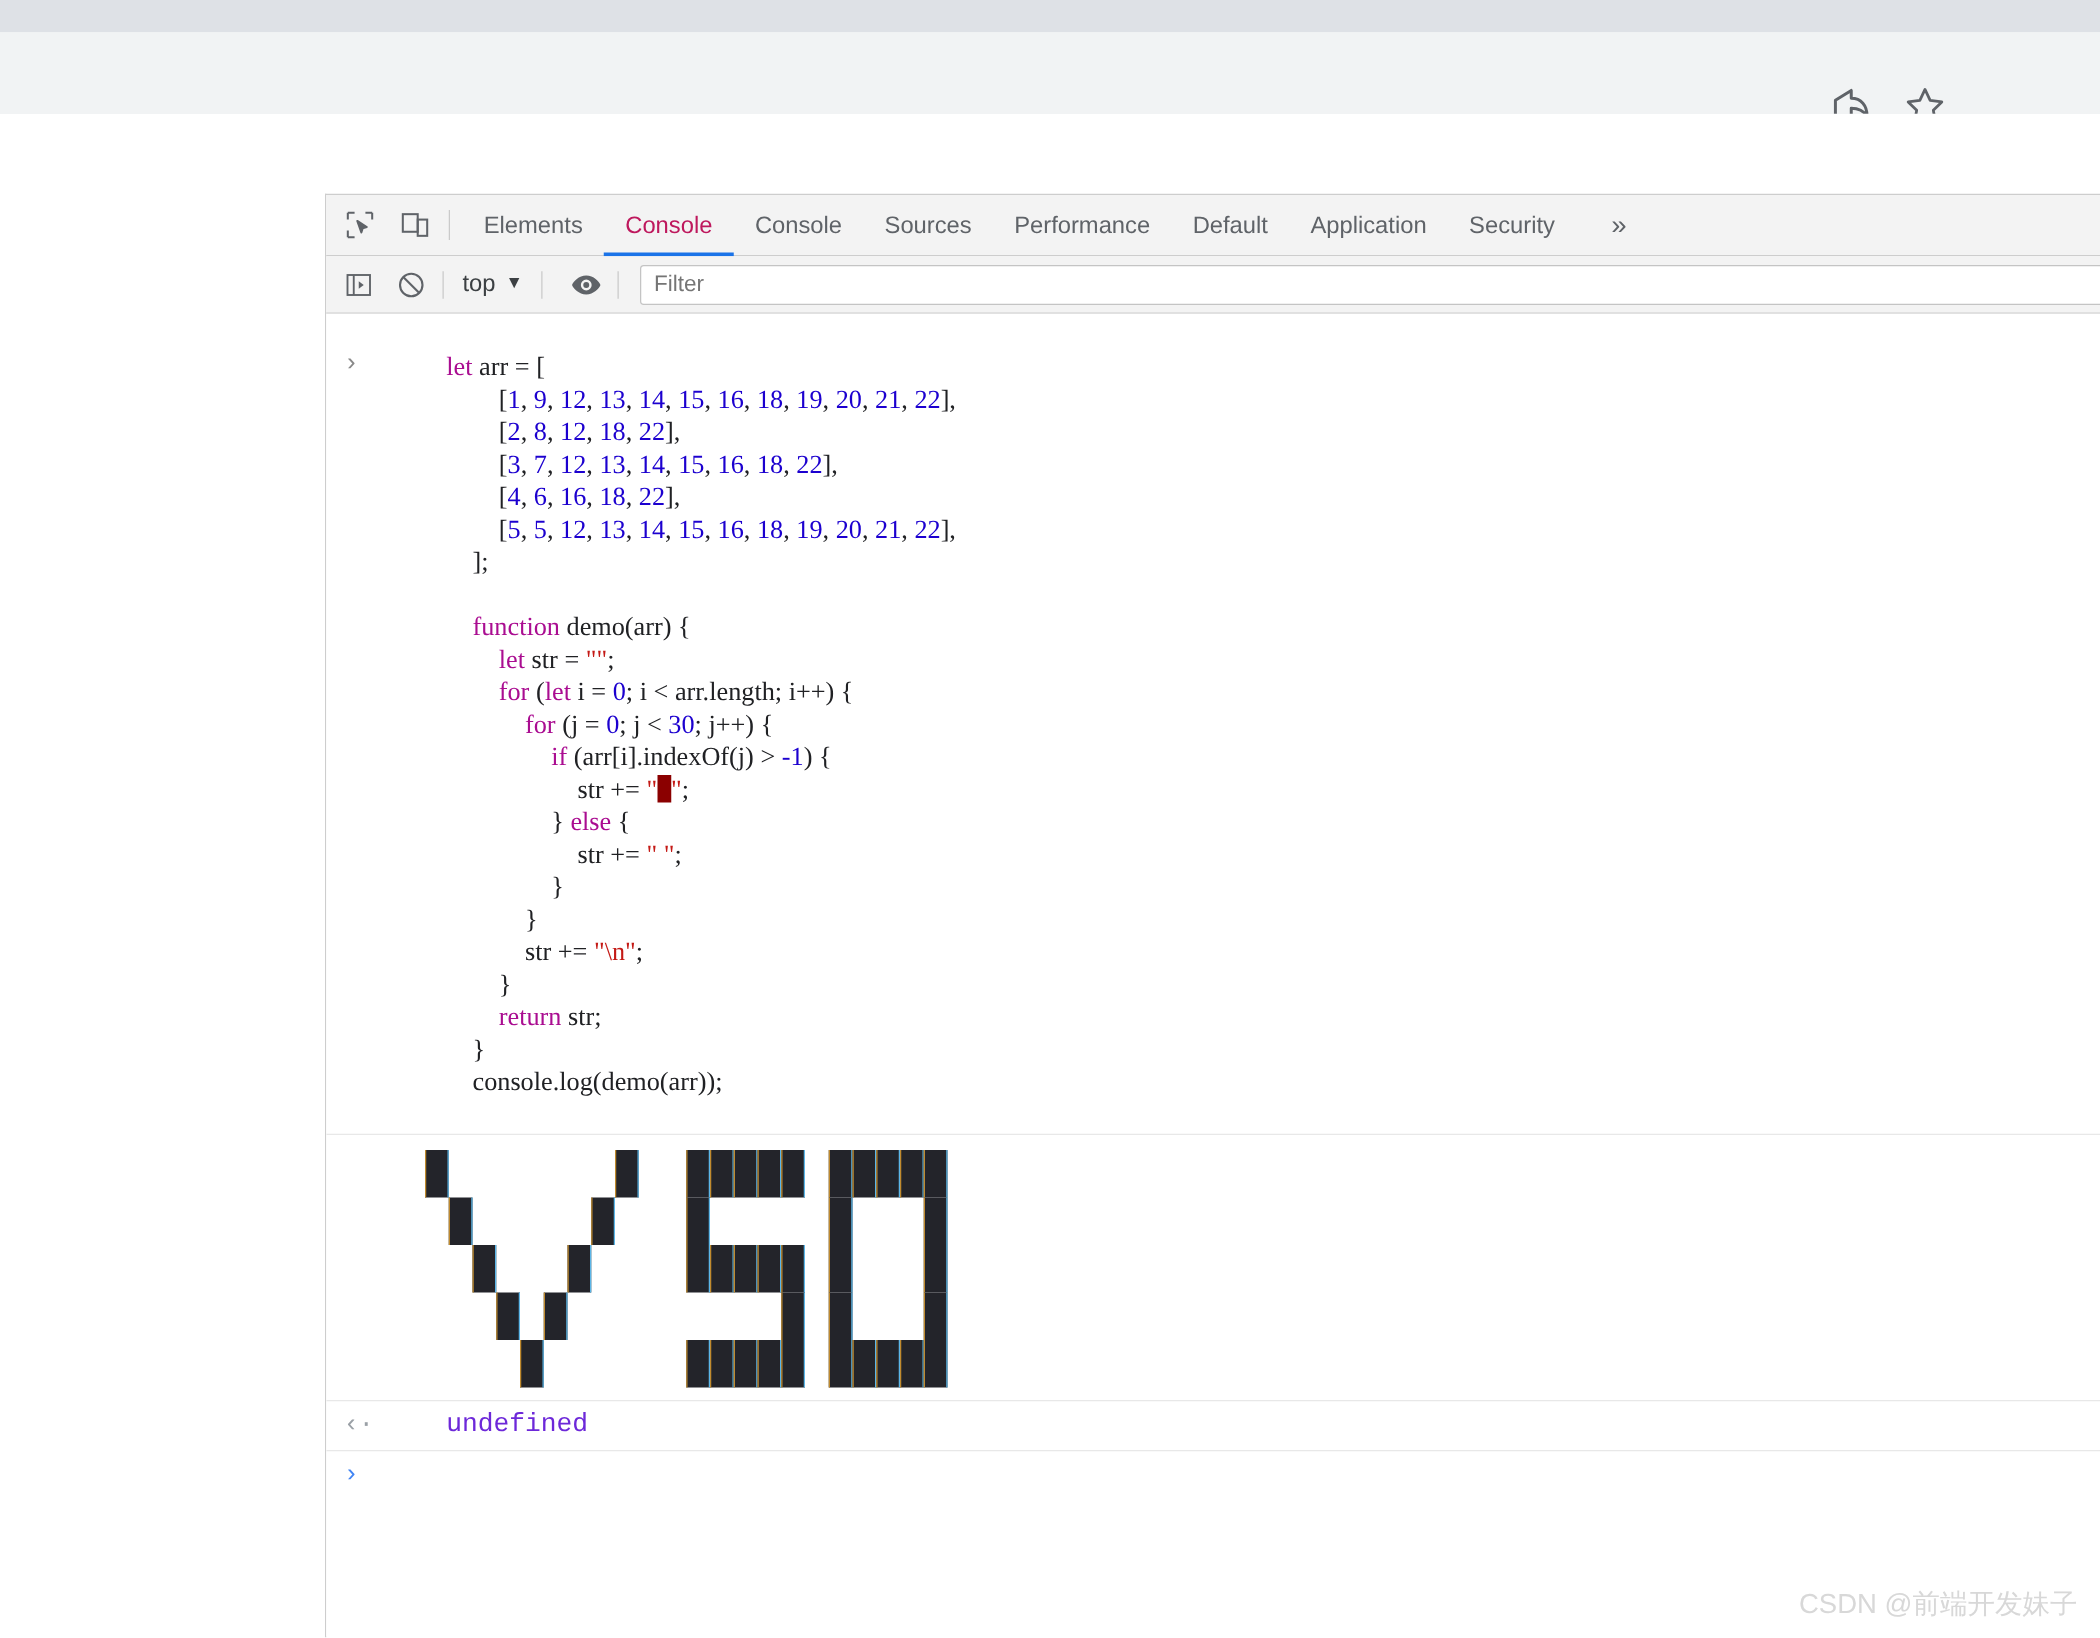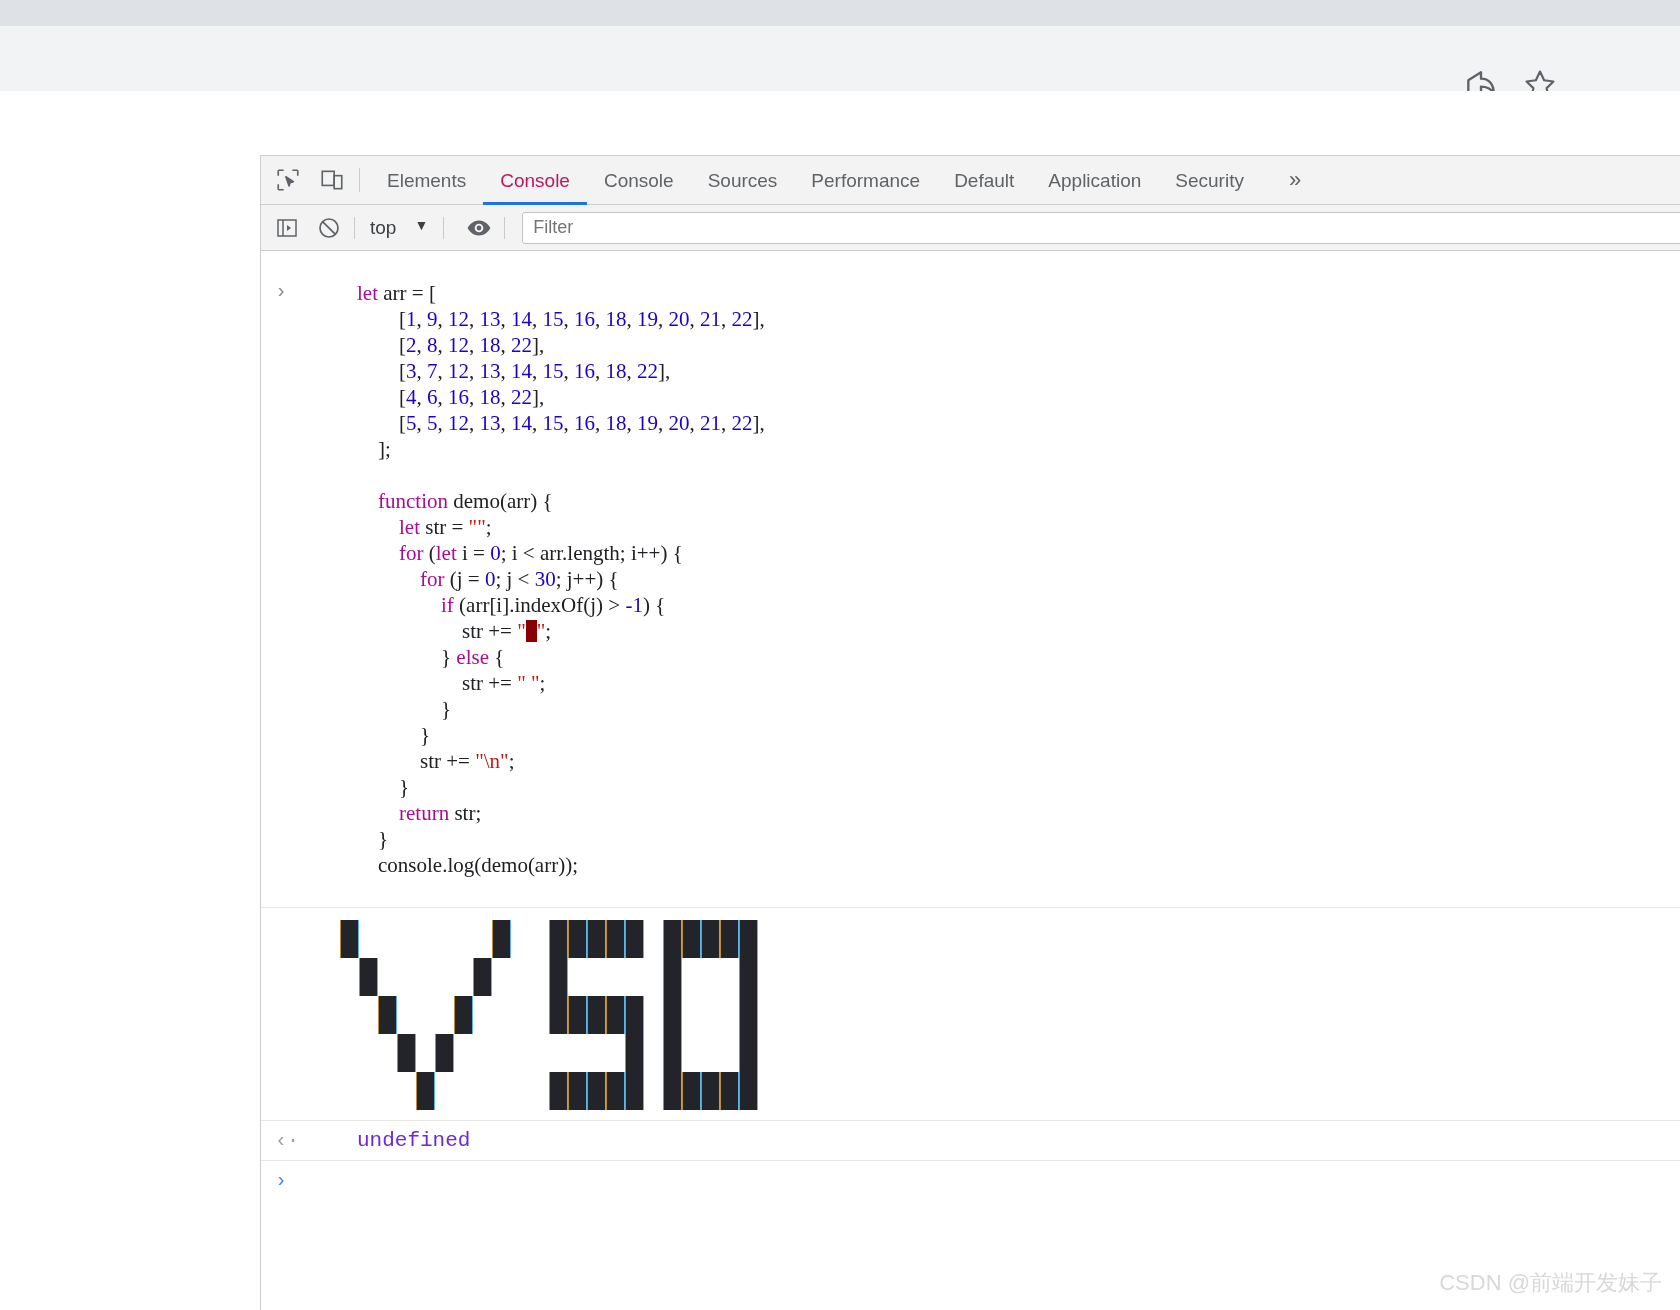--- a/index.html
+++ b/index.html
@@ -85,21 +85,21 @@
     display:flex;align-items:center;
     box-sizing:border-box;
   }
   .fb-icon{
     width:32px;height:32px;margin-left:10px;
     display:flex;align-items:center;justify-content:center;
     cursor:pointer;
   }
   .fb-sep{width:1px;height:22px;background:#cacaca;margin:0 9px;}
   #context-select{
-    display:flex;align-items:flex-start;gap:18px;
+    display:flex;align-items:flex-start;gap:8px;
     font-size:19px;color:#3c4043;cursor:pointer;padding:0 6px;
   }
   #filter-input{
     flex:1;height:32px;margin-left:8px;
     border:1px solid #c4c4c4;border-radius:3px;
     background:#ffffff;
     font-size:18px;color:#333;
     padding:0 10px;
     font-family:"Liberation Sans",sans-serif;
     box-sizing:border-box;

